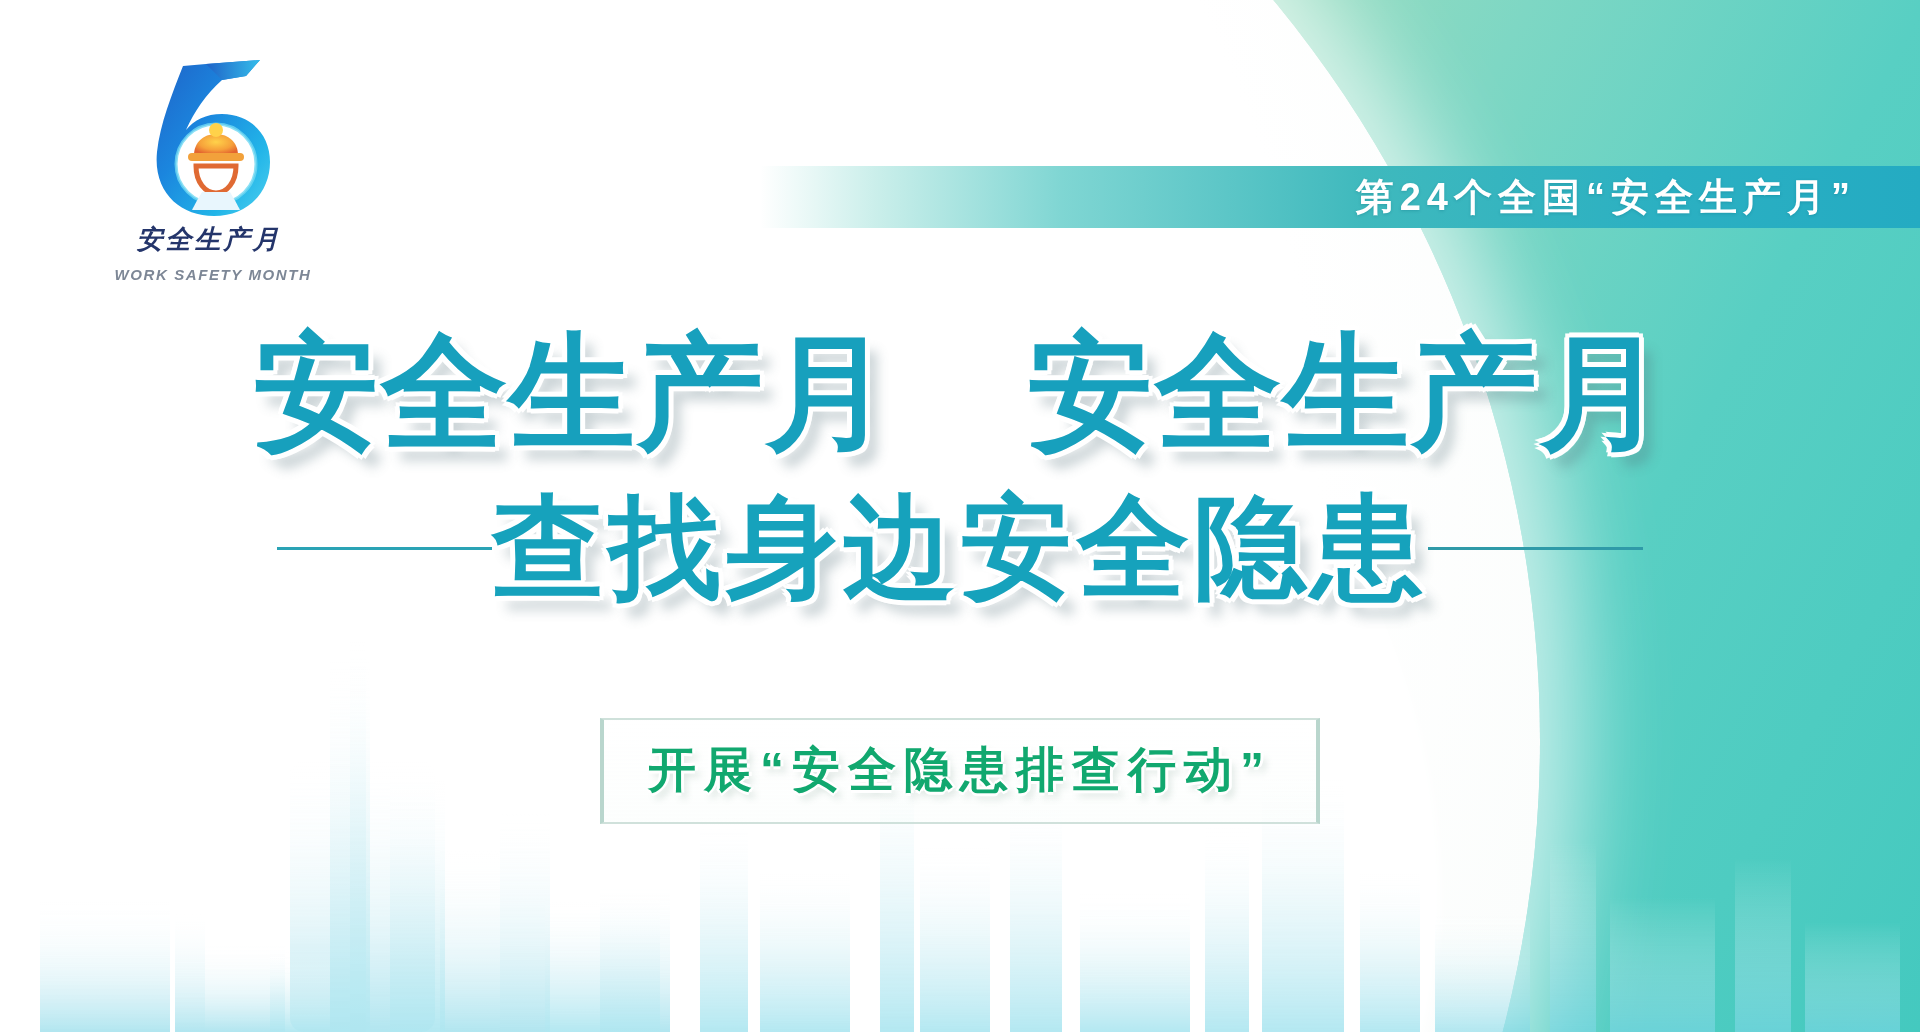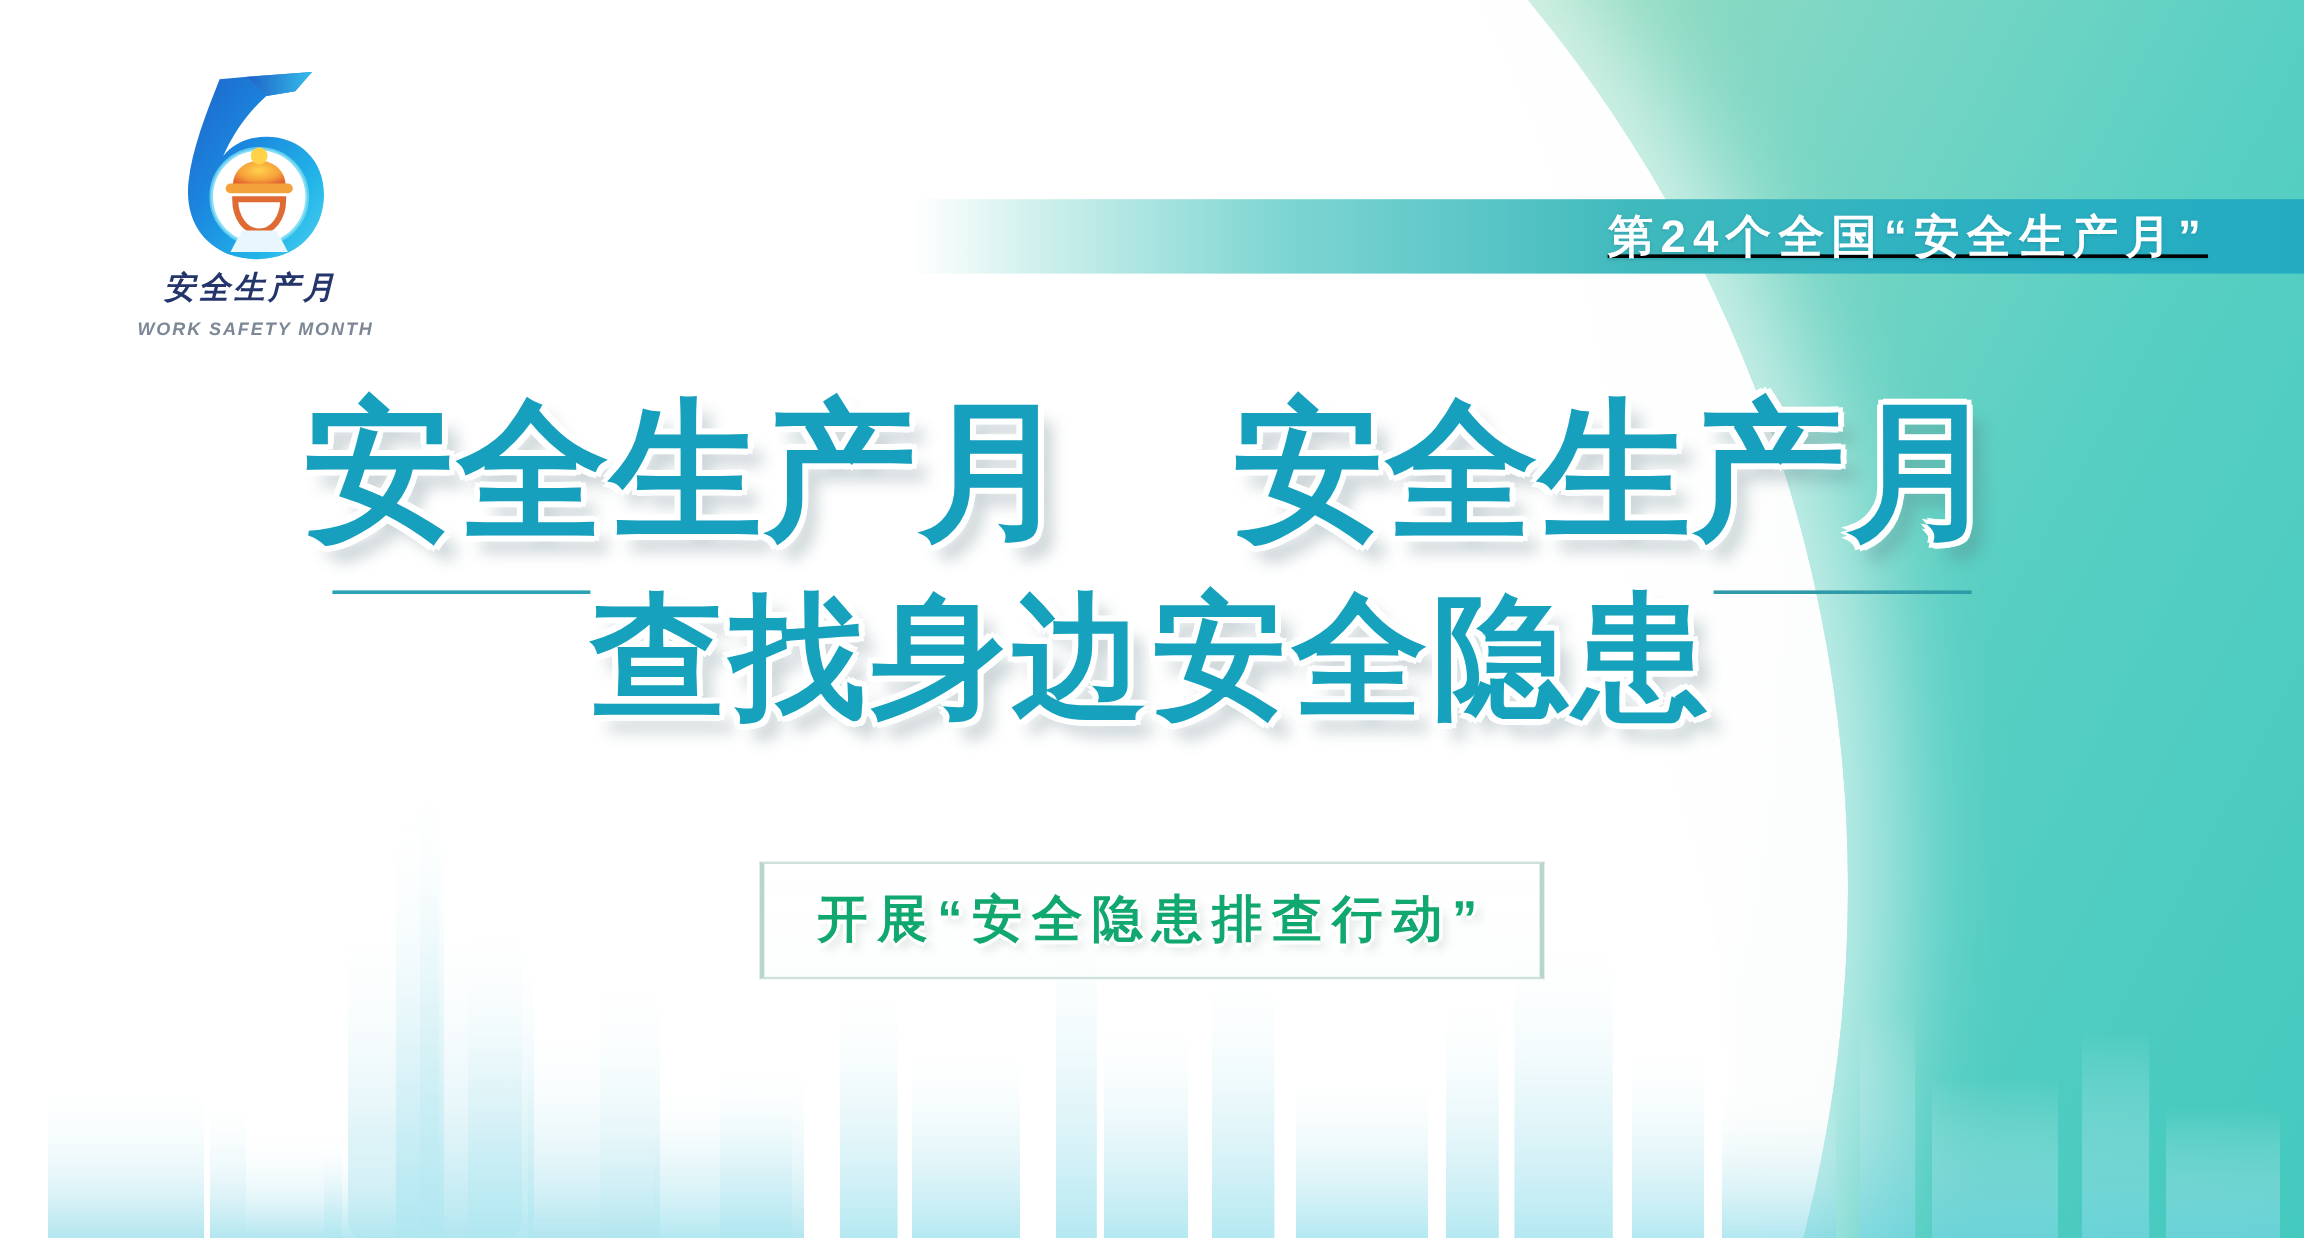--- a/index.html
+++ b/index.html
@@ -47,21 +47,21 @@
     left:760px;top:166px;
     width:1160px;height:62px;
     background:linear-gradient(90deg,
         rgba(116,214,196,0) 0%,
         rgba(104,208,196,.35) 10%,
         rgba(78,198,194,.72) 26%,
         #3fb9bd 52%,
         #2bb0c2 78%,
         #24abc2 100%);
     display:flex;align-items:center;justify-content:flex-end;
-    padding-right:80px;box-sizing:border-box;text-decoration:underline;
+    padding-right:64px;box-sizing:border-box;
   }
   .banner-text{
     color:#ffffff;
     font-size:38px;
     font-weight:bold;
     letter-spacing:6px;
     white-space:nowrap;
     text-shadow:0 1px 3px rgba(0,90,110,.25);
   }
   
@@ -89,21 +89,21 @@
     font-size:126px;line-height:1;font-weight:bold;
     color:#17a0bd;letter-spacing:2px;white-space:nowrap;
     text-shadow:
       5px 0 0 #ffffff, -5px 0 0 #ffffff, 0 5px 0 #ffffff, 0 -5px 0 #ffffff,
       4px 4px 0 #ffffff, -4px 4px 0 #ffffff, 4px -4px 0 #ffffff, -4px -4px 0 #ffffff,
       12px 14px 12px rgba(80,110,120,.30);
   }
   .hl-gap{display:inline-block;width:60px;}
   .hl-row2{
     margin-top:36px;
-    display:flex;justify-content:center;
+    display:flex;align-items:center;justify-content:center;
   }
   .rule{
     width:215px;height:0;
     border-top:3px solid #2aa3b5;
   }
   .rule.right{border-top-color:#2f9aa8;}
   .hl-line2{
     font-size:112px;line-height:1;font-weight:bold;
     color:#16a2bc;letter-spacing:5px;white-space:nowrap;
     text-shadow:
@@ -119,21 +119,21 @@
   .subtitle-box{
     position:relative;
     padding:18px 44px 20px 44px;
     border-left:4px solid #b9d6cd;
     border-right:4px solid #b9d6cd;
     border-top:2px solid rgba(170,200,190,.55);
     border-bottom:2px solid rgba(170,200,190,.55);
     background:linear-gradient(180deg,rgba(255,255,255,.55),rgba(244,252,248,.25));
   }
   .subtitle-text{
-    font-size:42px;font-weight:bold;color:#11a86f;
+    font-size:48px;font-weight:bold;color:#11a86f;
     letter-spacing:8px;white-space:nowrap;
     text-shadow:3px 0 0 #ffffff,-3px 0 0 #ffffff,0 3px 0 #ffffff,0 -3px 0 #ffffff,
                 5px 6px 7px rgba(90,130,115,.22);
   }
 </style>
 </head>
 <body>
 
 <div id="poster">
 

